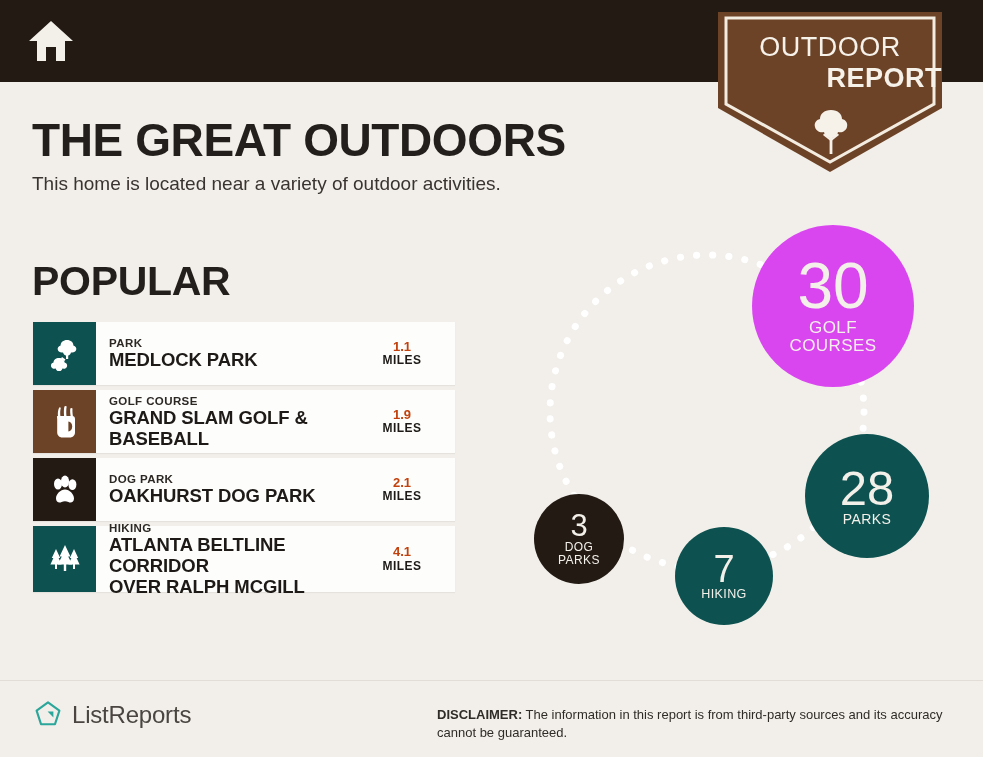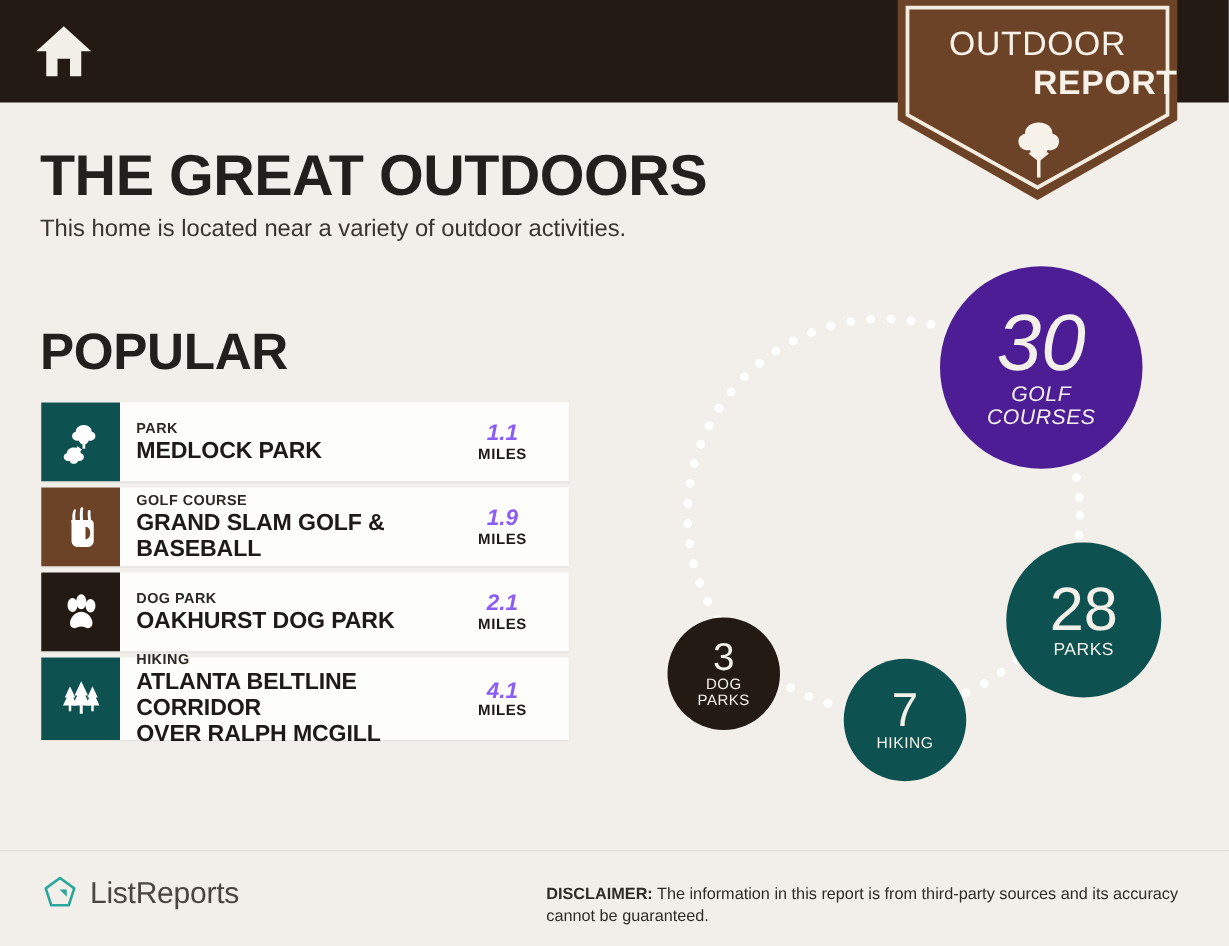--- a/index.html
+++ b/index.html
@@ -37,21 +37,21 @@
     color: #f3f0ea;
     font-size: 25px;
     letter-spacing: 0.6px;
     font-weight: 400;
     white-space: nowrap;
   }
 
   
   .banner {
     position: absolute;
-    top: 0;
+    top: 12px;
     left: 718px;
     width: 224px;
     height: 160px;
     z-index: 5;
   }
   .banner svg { display:block; }
   .banner-text {
     position: absolute;
     top: 20px;
     left: 0;
@@ -147,25 +147,24 @@
     color: #1d1a17;
     line-height: 1.12;
     white-space: pre-line;
   }
   .row-dist {
     text-align: center;
     min-width: 50px;
     padding-right: 4px;
   }
   .row-dist .num {
-    font-size: 18px;
-    font-weight: 700;
-    color: #8b5cf6;
+    font-size: 13px;
+    font-weight: 700;
+    color: #c2410c;
     line-height: 1.05;
-    font-style: italic;
   }
   .row-dist .unit {
     font-size: 12px;
     font-weight: 700;
     letter-spacing: 0.5px;
     color: #1d1a17;
   }
 
   
   .cluster {
@@ -222,21 +221,21 @@
   .bubble .bnum {
     font-weight: 400;
     line-height: 0.95;
   }
   .bubble .blabel {
     font-weight: 400;
     line-height: 1.08;
     letter-spacing: 0.4px;
     white-space: pre-line;
   }
-  #bubble-golf { left: 232px; top: 8px; width: 162px; height: 162px; background: #4c1d95; font-style: italic; }
+  #bubble-golf { left: 232px; top: 20px; width: 162px; height: 162px; background: #d946ef; }
   #bubble-golf .bnum { font-size: 64px; margin-bottom: 2px; }
   #bubble-golf .blabel { font-size: 17px; }
 
   #bubble-parks { left: 285px; top: 229px; width: 124px; height: 124px; background: #0d5250; }
   #bubble-parks .bnum { font-size: 49px; margin-bottom: 1px; }
   #bubble-parks .blabel { font-size: 14px; }
 
   #bubble-hiking { left: 155px; top: 322px; width: 98px; height: 98px; background: #0d5250; }
   #bubble-hiking .bnum { font-size: 38px; margin-bottom: 1px; }
   #bubble-hiking .blabel { font-size: 12.5px; }

